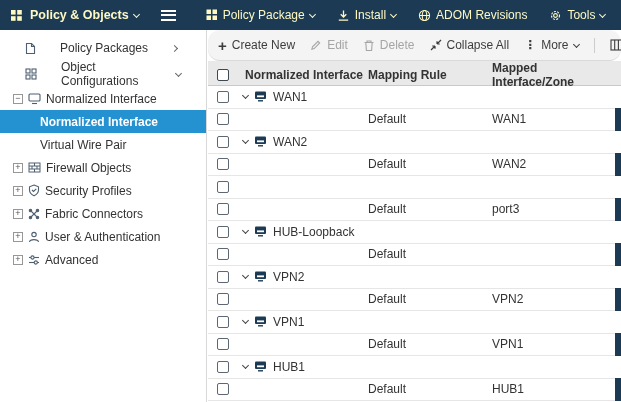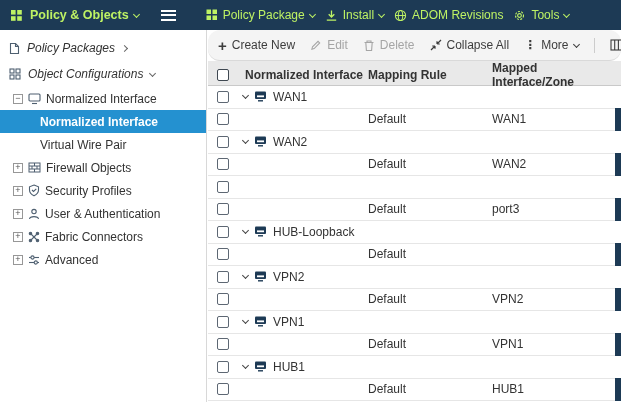--- a/index.html
+++ b/index.html
@@ -7,51 +7,51 @@
   body {
     font-family: "Liberation Sans", sans-serif;
     font-size: 12px; color: #333; background: #fff;
     overflow: hidden; position: relative;
   }
   svg { display: block; }
 
   
   .topbar {
     position: absolute; top: 0; left: 0; right: 0; height: 30px;
-    background: #1d3a55; color: #bef264;
+    background: #1d3a55; color: #fef9c3;
     display: flex; align-items: center; padding: 0 10px;
   }
   .tb-title { font-weight: bold; font-size: 12.5px; margin-left: 7px; cursor: pointer; }
   .chev {
     display: inline-block; width: 5px; height: 5px;
     border-right: 1.4px solid currentColor; border-bottom: 1.4px solid currentColor;
     flex: none;
   }
   .chev.down { transform: rotate(45deg); margin-top: -2px; }
   .chev.right { transform: rotate(-45deg); }
   .chev.ml { margin-left: 5px; }
   .hamburger {
     margin-left: 22px; width: 15px; height: 11px;
     border-top: 2px solid #fff; border-bottom: 2px solid #fff;
     position: relative; cursor: pointer; flex: none;
   }
   .hamburger::after {
     content: ""; position: absolute; left: 0; right: 0; top: 50%;
     margin-top: -1px; height: 2px; background: #fff;
   }
-  .tb-menu { display: flex; align-items: center; gap: 10px; margin-left: 30px; }
+  .tb-menu { display: flex; align-items: center; gap: 22px; margin-left: 30px; }
   .tb-item { display: flex; align-items: center; gap: 5px; cursor: pointer; white-space: nowrap; }
   .icon { display: inline-flex; flex: none; }
 
   
   .sidebar {
     position: absolute; top: 30px; left: 0; width: 207px; bottom: 0;
     background: #fff; border-right: 1px solid #d8d8d8; padding-top: 5px;
   }
-  .snav { height: 26px; display: flex; align-items: center; gap: 7px; padding: 0 9px; cursor: pointer; font-style: italic; }
+  .snav { height: 26px; display: flex; align-items: center; gap: 24px; padding: 0 25px; cursor: pointer; }
   .snav .chev { color: #666; }
   .sideicon { color: #4e5f70; display: inline-flex; flex: none; }
   .tree-parent { height: 23px; display: flex; align-items: center; gap: 5px; padding-left: 13px; cursor: pointer; }
   .tree-leaf { height: 23px; display: flex; align-items: center; padding-left: 40px; cursor: pointer; }
   .tree-leaf.selected { background: #2491d0; color: #fff; font-weight: bold; }
   .exp {
     width: 10px; height: 10px; border: 1px solid #979797; background: #fff;
     display: inline-flex; align-items: center; justify-content: center;
     font-size: 9px; line-height: 1; color: #555; flex: none; cursor: pointer;
   }
@@ -216,44 +216,44 @@
       <svg width="12" height="13" viewBox="0 0 12 13" fill="none" stroke="currentColor" stroke-width="1.1">
           <path d="M6 1l4.5 1.8V6c0 3-2.6 4.9-4.5 5.8C4.1 10.9 1.5 9 1.5 6V2.8z"></path>
           <path d="M4 6l1.5 1.5L8.3 4.8"></path>
         </svg>
     </span>
     <span>Security Profiles</span>
   </div>
   <div class="tree-parent">
     <span class="exp plus"></span>
     <span class="sideicon">
-      <svg width="12" height="12" viewBox="0 0 12 12" fill="none" stroke="currentColor" stroke-width="1.1">
-          <circle cx="6" cy="3.6" r="2.2"></circle>
-          <path d="M1.5 11c.6-3.2 8.4-3.2 9 0"></path>
-        </svg>
-    </span>
-    <span>User &amp; Authentication</span>
-  </div>
-  <div class="tree-parent">
-    <span class="exp plus"></span>
-    <span class="sideicon">
       <svg width="12" height="12" viewBox="0 0 12 12" stroke="currentColor" stroke-width="1.1" fill="currentColor">
           <line x1="2.5" y1="9.5" x2="9.5" y2="2.5"></line>
           <line x1="2.5" y1="2.5" x2="9.5" y2="9.5"></line>
           <circle cx="2.5" cy="2.5" r="1.2"></circle>
           <circle cx="9.5" cy="2.5" r="1.2"></circle>
           <circle cx="2.5" cy="9.5" r="1.2"></circle>
           <circle cx="9.5" cy="9.5" r="1.2"></circle>
         </svg>
     </span>
     <span>Fabric Connectors</span>
   </div>
   <div class="tree-parent">
     <span class="exp plus"></span>
     <span class="sideicon">
+      <svg width="12" height="12" viewBox="0 0 12 12" fill="none" stroke="currentColor" stroke-width="1.1">
+          <circle cx="6" cy="3.6" r="2.2"></circle>
+          <path d="M1.5 11c.6-3.2 8.4-3.2 9 0"></path>
+        </svg>
+    </span>
+    <span>User &amp; Authentication</span>
+  </div>
+  <div class="tree-parent">
+    <span class="exp plus"></span>
+    <span class="sideicon">
       <svg width="12" height="12" viewBox="0 0 12 12" fill="#fff" stroke="currentColor" stroke-width="1.1">
           <line x1="1" y1="3.5" x2="11" y2="3.5"></line>
           <circle cx="4.5" cy="3.5" r="1.6"></circle>
           <line x1="1" y1="8.5" x2="11" y2="8.5"></line>
           <circle cx="7.8" cy="8.5" r="1.6"></circle>
         </svg>
     </span>
     <span>Advanced</span>
   </div>
 </aside>

